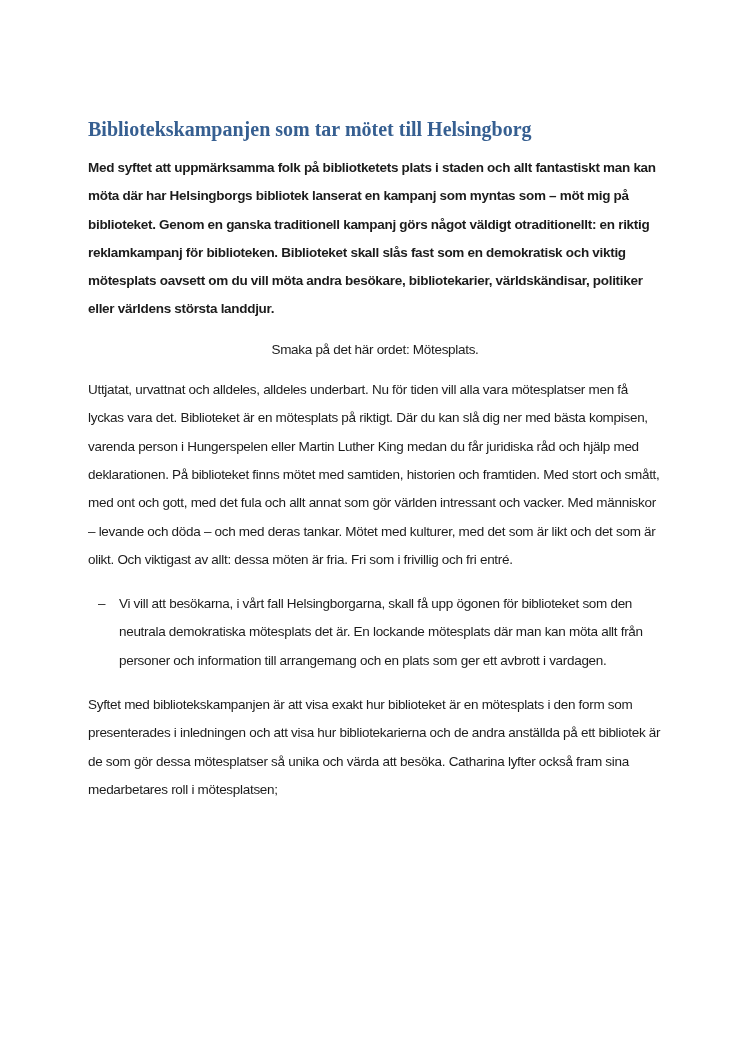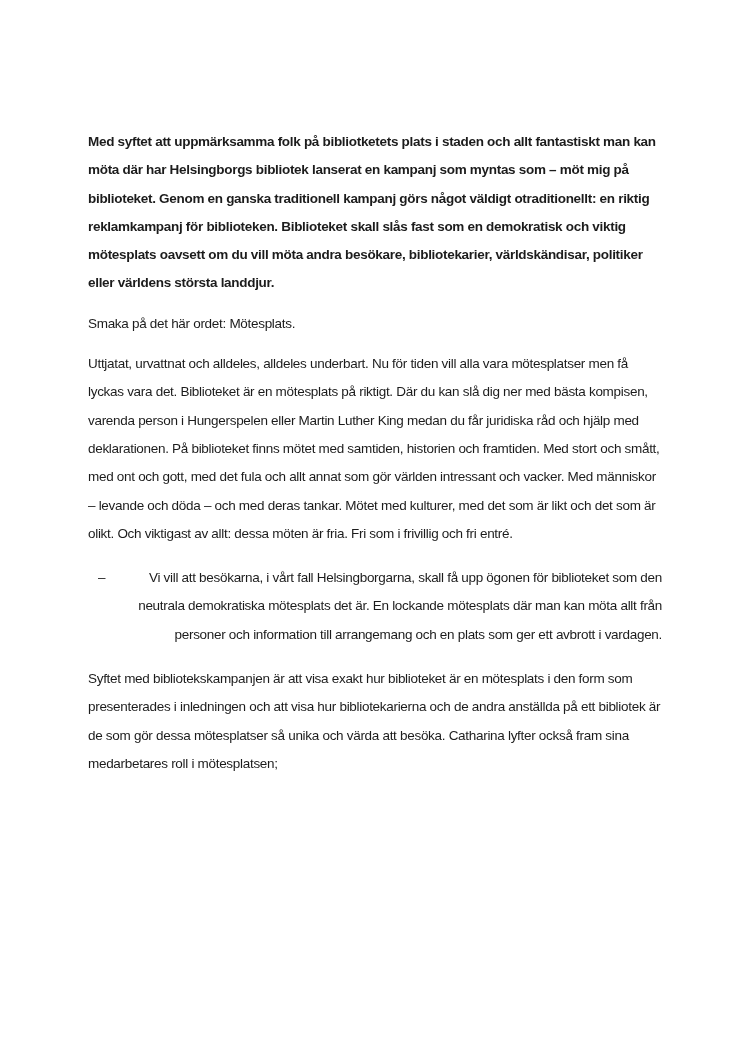--- a/index.html
+++ b/index.html
@@ -36,40 +36,41 @@
     line-height: 28.3px;
     margin: 12px 0 16px 0;
     width: 574px;
   }
   .block.lead {
     font-weight: 700;
     margin-bottom: 8px;
   }
   .block.tight {
     margin-bottom: 0;
+    text-align: center;
   }
   .quote {
     display: flex;
     align-items: flex-start;
     padding-left: 10px;
     width: 564px;
   }
   .quote .dash {
     flex: 0 0 21px;
   }
   .quote .quote-text {
     flex: 1 1 auto;
-    text-align: right;
   }
 </style>
 </head>
 <body>
 
 <div class="page">
 
+  <h1 class="doc-title">Bibliotekskampanjen som tar mötet till Helsingborg</h1>
 
   <p class="block lead">Med syftet att uppmärksamma folk på bibliotketets plats i staden och allt fantastiskt man kan möta där har Helsingborgs bibliotek lanserat en kampanj som myntas som – möt mig på biblioteket. Genom en ganska traditionell kampanj görs något väldigt otraditionellt: en riktig reklamkampanj för biblioteken. Biblioteket skall slås fast som en demokratisk och viktig mötesplats oavsett om du vill möta andra besökare, bibliotekarier, världskändisar, politiker eller världens största landdjur.</p>
 
   <p class="block tight">Smaka på det här ordet: Mötesplats.</p>
 
   <p class="block">Uttjatat, urvattnat och alldeles, alldeles underbart. Nu för tiden vill alla vara mötesplatser men få lyckas vara det. Biblioteket är en mötesplats på riktigt. Där du kan slå dig ner med bästa kompisen, varenda person i Hungerspelen eller Martin Luther King medan du får juridiska råd och hjälp med deklarationen. På biblioteket finns mötet med samtiden, historien och framtiden. Med stort och smått, med ont och gott, med det fula och allt annat som gör världen intressant och vacker. Med människor – levande och döda – och med deras tankar. Mötet med kulturer, med det som är likt och det som är olikt. Och viktigast av allt: dessa möten är fria. Fri som i frivillig och fri entré.</p>
 
 
   <div class="block quote">
     <span class="dash">–</span>

